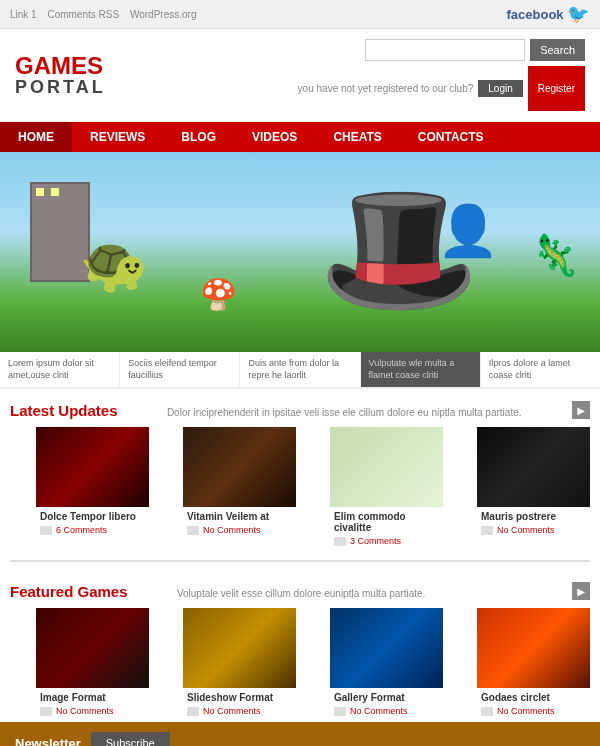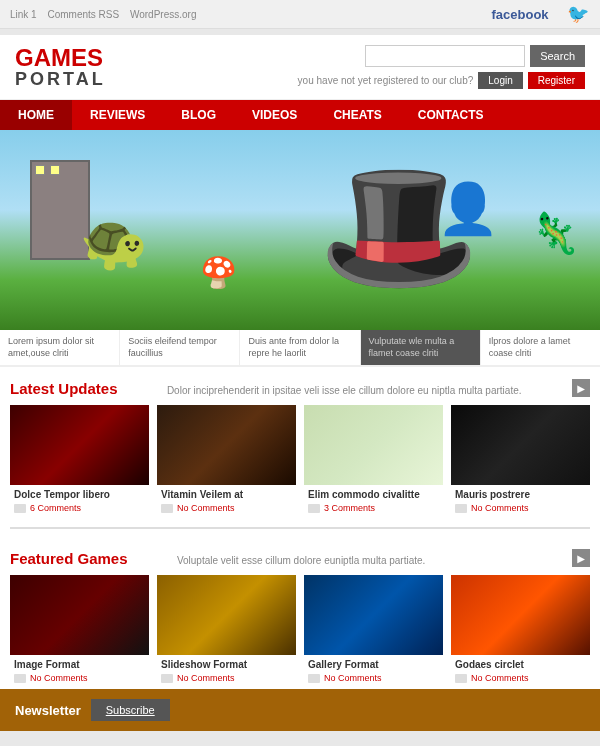--- a/index.html
+++ b/index.html
@@ -1,36 +1,36 @@
 <!DOCTYPE html>
 <html><head>
   <meta charset="utf-8">
   <style>
     * { margin: 0; padding: 0; box-sizing: border-box; }
     body { font-family: Arial, sans-serif; background: #e8e8e8; width: 600px; font-size: 12px; }
 
     
     .top-bar { background: #f0f0f0; border-bottom: 1px solid #ddd; padding: 3px 10px; display: flex; justify-content: space-between; align-items: center; font-size: 10px; color: #666; }
     .top-bar-links a { color: #666; text-decoration: none; margin-right: 8px; }
-    .social-icons { display: flex; gap: 19px; align-items: center; }
+    .social-icons { display: flex; gap: 4px; align-items: center; }
     .fb-icon { color: #3b5998; font-weight: bold; font-size: 13px; }
     .tw-icon { color: #1da1f2; font-size: 18px; }
 
     
-    .header { background: #fff; padding: 10px 15px; display: flex; justify-content: space-between; align-items: center; border-bottom: 1px solid #eee; margin-top: 6px; }
+    .header { background: #fff; padding: 10px 15px; display: flex; justify-content: space-between; align-items: center; border-bottom: 1px solid #eee; }
     .logo { display: flex; flex-direction: column; line-height: 1; }
     .logo-games { color: #cc0000; font-size: 24px; font-weight: bold; }
     .logo-portal { color: #444; font-size: 18px; font-weight: bold; letter-spacing: 3px; }
     .header-right { display: flex; flex-direction: column; align-items: flex-end; gap: 5px; }
     .search-row { display: flex; gap: 5px; }
     .search-input { border: 1px solid #ccc; padding: 4px 8px; width: 160px; font-size: 11px; }
     .search-btn { background: #666; color: #fff; border: none; padding: 4px 10px; cursor: pointer; font-size: 11px; }
     .auth-row { display: flex; gap: 5px; align-items: center; font-size: 10px; color: #888; }
     .login-btn { background: #555; color: #fff; border: none; padding: 3px 10px; cursor: pointer; font-size: 10px; }
-    .register-btn { background: #cc0000; color: #fff; border: none; padding: 3px 10px; cursor: pointer; font-size: 10px; }
+    .register-btn { background: #cc0000; color: #fff; border: none; padding: 17px 10px; cursor: pointer; font-size: 10px; }
 
     
     .nav { background: #cc0000; display: flex; }
     .nav-item { padding: 8px 18px; color: #fff; font-size: 12px; font-weight: bold; cursor: pointer; text-transform: uppercase; }
     .nav-item.current { background: #990000; }
 
     
     .hero { background: #87ceeb; height: 200px; overflow: hidden; position: relative; }
     .hero-placeholder { width: 100%; height: 100%; background: linear-gradient(135deg, #5ab0d8 0%, #87ceeb 30%, #a8d8ea 50%, #6cb8d8 70%, #4a9fc8 100%); display: flex; align-items: center; justify-content: center; font-size: 40px; }
 
@@ -43,21 +43,21 @@
     .thumb-item.selected p { color: #ccc; }
 
     
     .section-header { display: flex; justify-content: space-between; align-items: center; padding: 12px 0 8px; }
     .section-title { font-size: 15px; font-weight: bold; color: #cc0000; display: inline; }
     .section-subtitle { font-size: 10px; color: #888; margin-left: 6px; padding-left: 40px; }
     .section-nav-btn { background: #888; color: #fff; border: none; width: 18px; height: 18px; font-size: 10px; cursor: pointer; display: flex; align-items: center; justify-content: center; }
 
     
     .games-grid { display: flex; gap: 8px; }
-    .game-card { flex: 1; background: #fff; }
+    .game-card { flex: 1; background: #fff; margin-left: 26px; }
     .game-thumb-div { width: 100%; height: 80px; }
     .game-info { padding: 4px 4px 6px; }
     .game-title { font-size: 10px; color: #333; font-weight: bold; margin-bottom: 3px; }
     .comment-row { display: flex; align-items: center; gap: 4px; font-size: 9px; color: #888; }
     .comment-icon { width: 12px; height: 9px; background: #ddd; border-radius: 1px; display: inline-block; flex-shrink: 0; }
     .comment-text { color: #cc0000; font-size: 9px; }
     .img-dragon { background: linear-gradient(135deg, #3d0000, #660000, #1a0000); }
 
     
     .divider { height: 2px; background: #ddd; margin: 8px 0; }

